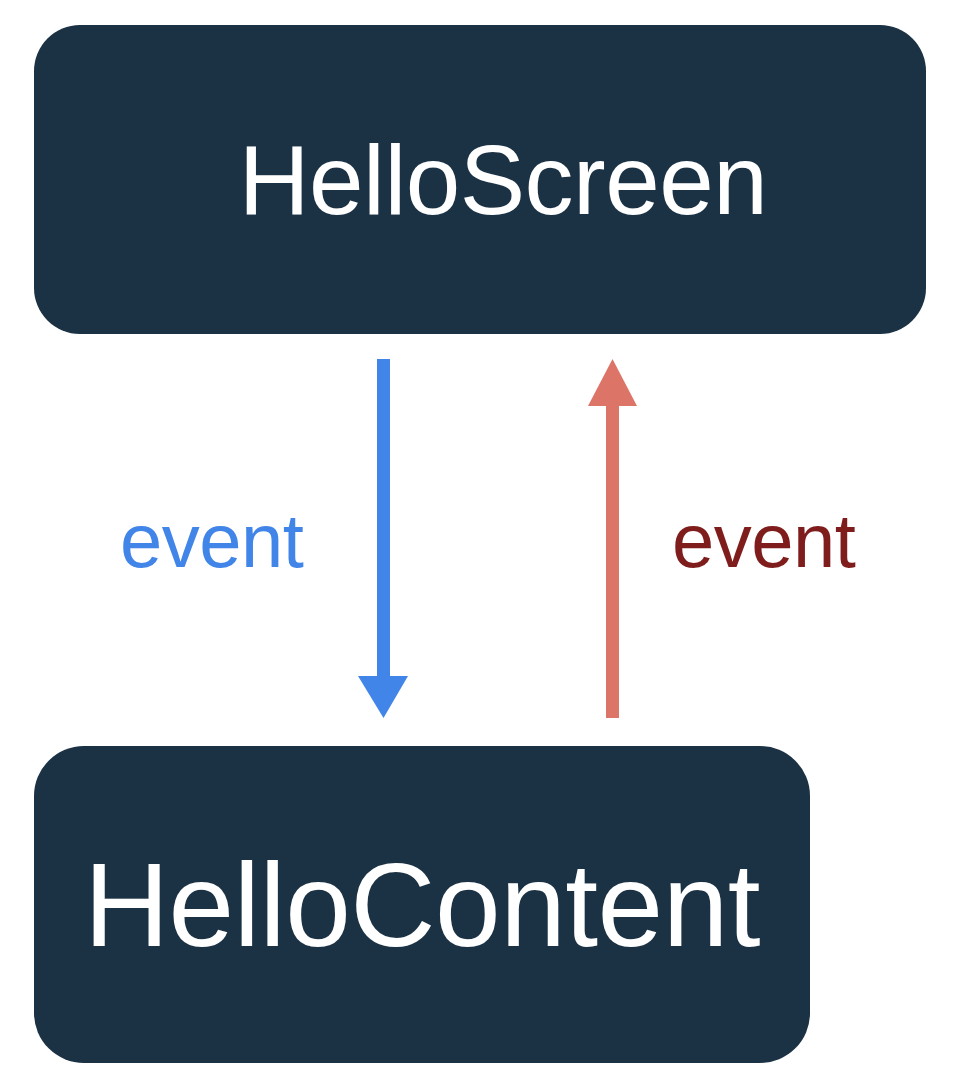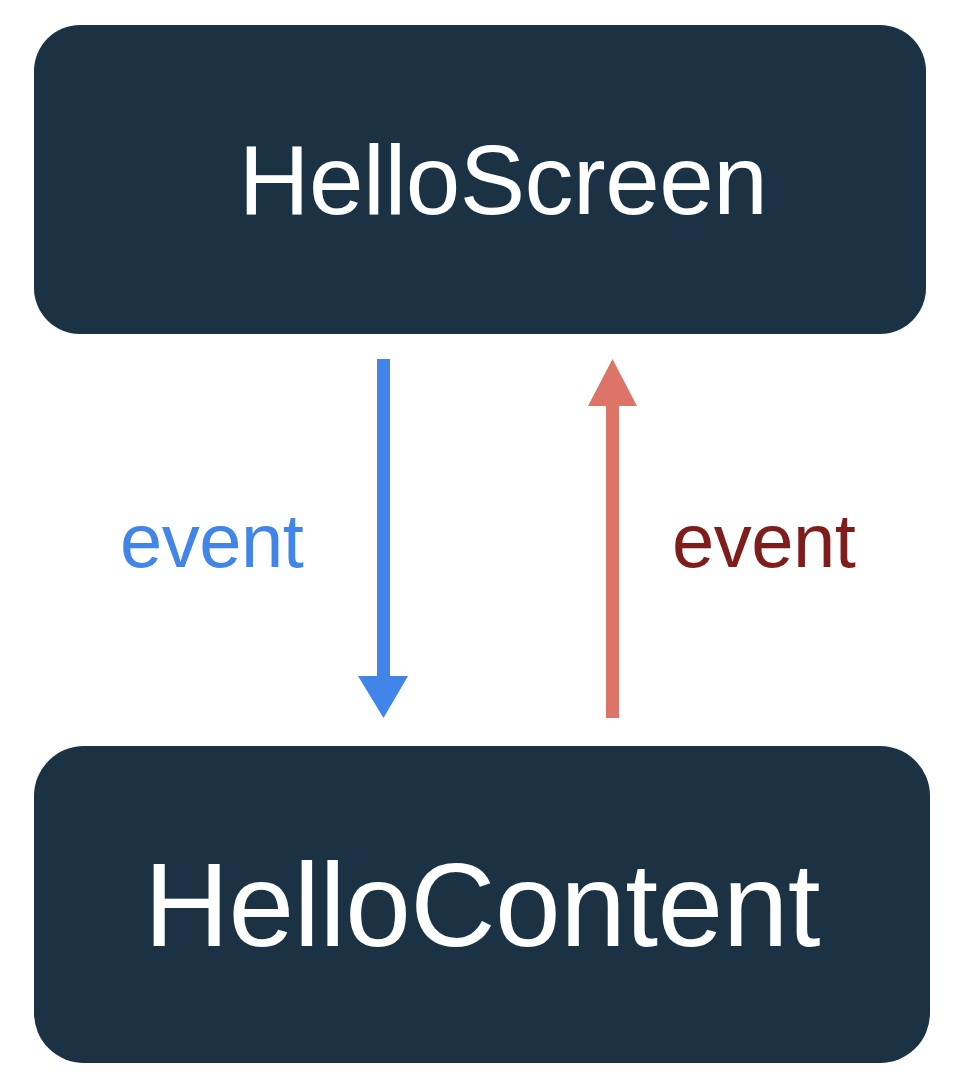--- a/index.html
+++ b/index.html
@@ -42,21 +42,21 @@
     width: 892px;
     height: 309px;
     border-radius: 46px;
     font-size: 98px;
     padding-left: 46px;
   }
 
   #node-hello-content {
     left: 34px;
     top: 746px;
-    width: 896px;
+    width: 776px;
     height: 317px;
     border-radius: 50px;
     font-size: 118px;
   }
 
   .node-label {
     display: block;
     pointer-events: none;
   }
 

